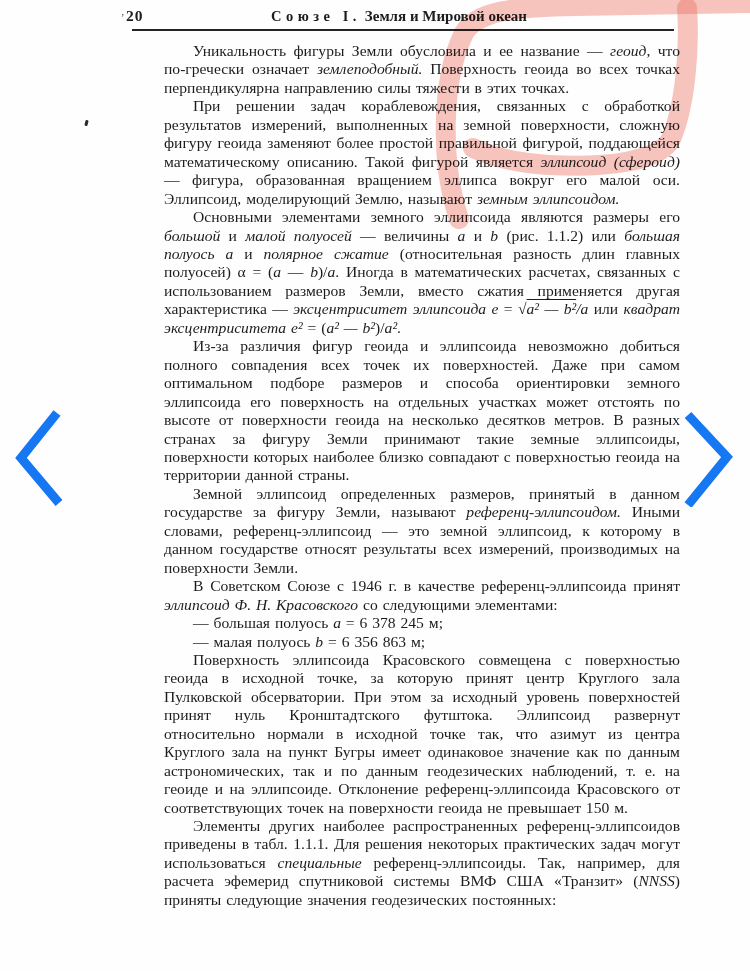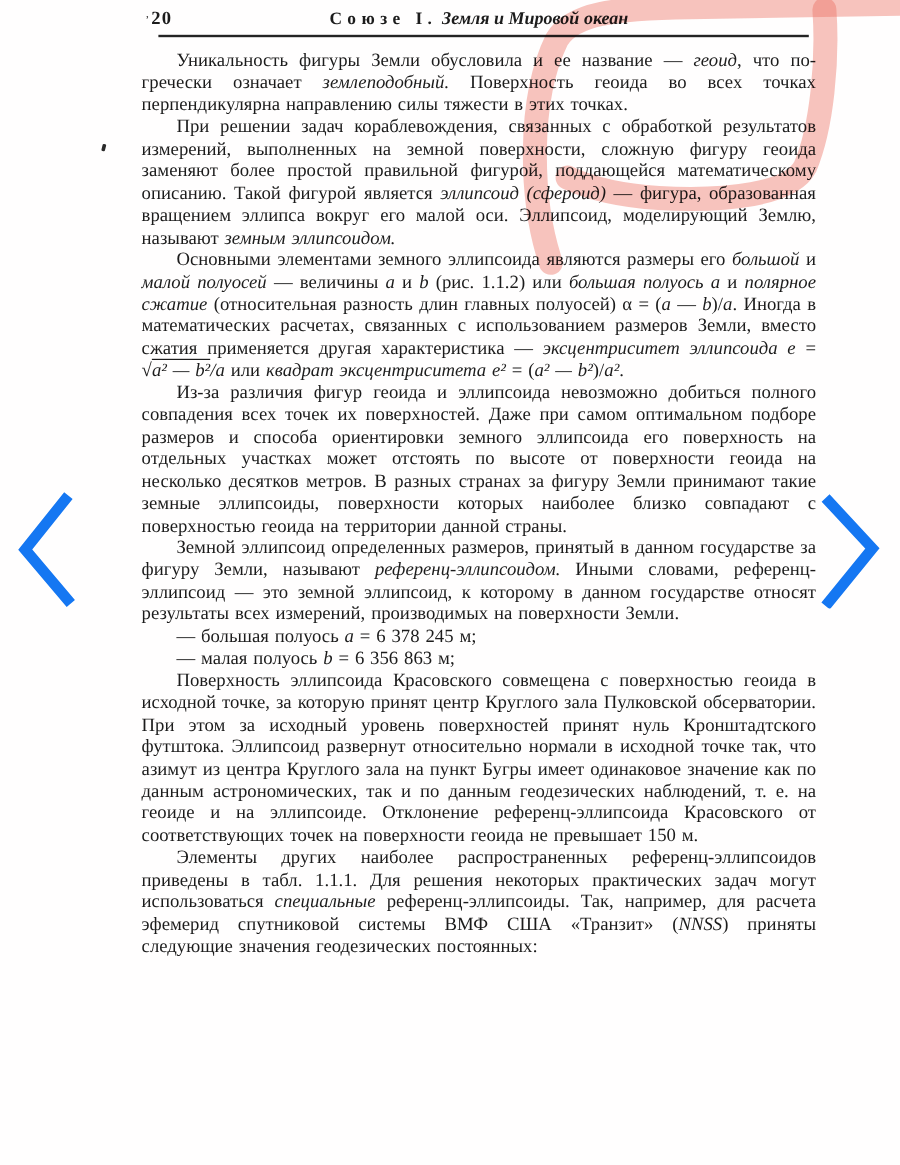--- a/index.html
+++ b/index.html
@@ -8,24 +8,24 @@
     background:#ffffff;color:#1c1c1c;
     font-family:"Liberation Serif","DejaVu Serif",serif;
   }
   .sheet{position:absolute;inset:0;background:#fffefe;}
   .text-col{position:absolute;left:118px;width:562px;top:6px;}
   .hdr{position:relative;height:20px;font-size:15.5px;line-height:20px;}
   .pagenum{position:absolute;left:8px;top:0;font-weight:bold;letter-spacing:1px;}
   .pagenum-tick{position:absolute;left:3px;top:2px;font-size:10px;color:#333;}
   .hdr-center{text-align:center;}
   .spaced{letter-spacing:4.5px;font-weight:bold;font-size:14.5px;}
-  .hdr-title{font-style:italic;font-weight:bold;font-size:15px;}
+  .hdr-title{font-weight:bold;font-size:15px;}
   .rule{border-bottom:2.6px solid #242424;margin-top:3px;margin-left:14px;margin-right:6px;}
   .body-text{margin-top:11px;font-size:15.6px;line-height:18.45px;text-align:justify;
-    text-justify:inter-word;word-spacing:1px;}
+    text-justify:inter-word;word-spacing:1px;margin-left:46px;}
   .body-text p{margin:0;text-indent:29px;}
   .body-text p.formula{text-align:center;text-indent:0;margin:9px 0 7px 0;}
   .body-text p.gap{margin-top:13px;}
   .it{font-style:italic;}
   .ov{text-decoration:overline;}
   .marker-svg{position:absolute;top:0;left:0;z-index:4;pointer-events:none;mix-blend-mode:multiply;}
   .chev{position:absolute;z-index:6;background:none;border:none;padding:0;margin:0;
     cursor:pointer;color:#1577f2;width:52px;height:100px;}
   .chev svg{display:block;}
   .chev-left{left:13px;top:407px;}
@@ -57,20 +57,21 @@
       </div>
     </div>
     <div class="rule" style="border-bottom-color: rgb(36, 36, 36);"></div>
 
     <div class="body-text">
         <p><span>Уникальность фигуры Земли обусловила и ее название — </span><span class="it">геоид</span><span>, что по-гречески означает </span><span class="it">землеподобный.</span><span> Поверхность геоида во всех точках перпендикулярна направлению силы тяжести в этих точках.</span></p>
         <p><span>При решении задач кораблевождения, связанных с обработкой результатов измерений, выполненных на земной поверхности, сложную фигуру геоида заменяют более простой правильной фигурой, поддающейся математическому описанию. Такой фигурой является </span><span class="it">эллипсоид (сфероид)</span><span> — фигура, образованная вращением эллипса вокруг его малой оси. Эллипсоид, моделирующий Землю, называют </span><span class="it">земным эллипсоидом.</span></p>
         <p><span>Основными элементами земного эллипсоида являются размеры его </span><span class="it">большой</span><span> и </span><span class="it">малой полуосей</span><span> — величины </span><span class="it">a</span><span> и </span><span class="it">b</span><span> (рис. 1.1.2) или </span><span class="it">большая полуось a</span><span> и </span><span class="it">полярное сжатие</span><span> (относительная разность длин главных полуосей) α = (</span><span class="it">a</span><span> — </span><span class="it">b</span><span>)/</span><span class="it">a</span><span>. Иногда в математических расчетах, связанных с использованием размеров Земли, вместо сжатия применяется другая характеристика — </span><span class="it">эксцентриситет эллипсоида e</span><span> = √</span><span class="it ov">a² — b²</span><span class="it">/a</span><span> или </span><span class="it">квадрат эксцентриситета e²</span><span> = (</span><span class="it">a² — b²</span><span>)/</span><span class="it">a²</span><span>.</span></p>
         <p><span>Из-за различия фигур геоида и эллипсоида невозможно добиться полного совпадения всех точек их поверхностей. Даже при самом оптимальном подборе размеров и способа ориентировки земного эллипсоида его поверхность на отдельных участках может отстоять по высоте от поверхности геоида на несколько десятков метров. В разных странах за фигуру Земли принимают такие земные эллипсоиды, поверхности которых наиболее близко совпадают с поверхностью геоида на территории данной страны.</span></p>
         <p><span>Земной эллипсоид определенных размеров, принятый в данном государстве за фигуру Земли, называют </span><span class="it">референц-эллипсоидом.</span><span> Иными словами, референц-эллипсоид — это земной эллипсоид, к которому в данном государстве относят результаты всех измерений, производимых на поверхности Земли.</span></p>
+        <p><span>В Советском Союзе с 1946 г. в качестве референц-эллипсоида принят </span><span class="it">эллипсоид Ф. Н. Красовского</span><span> со следующими элементами:</span></p>
         <p><span>— большая полуось </span><span class="it">a</span><span> = 6 378 245 м;</span></p>
         <p><span>— малая полуось </span><span class="it">b</span><span> = 6 356 863 м;</span></p>
         <p><span>Поверхность эллипсоида Красовского совмещена с поверхностью геоида в исходной точке, за которую принят центр Круглого зала Пулковской обсерватории. При этом за исходный уровень поверхностей принят нуль Кронштадтского футштока. Эллипсоид развернут относительно нормали в исходной точке так, что азимут из центра Круглого зала на пункт Бугры имеет одинаковое значение как по данным астрономических, так и по данным геодезических наблюдений, т. е. на геоиде и на эллипсоиде. Отклонение референц-эллипсоида Красовского от соответствующих точек на поверхности геоида не превышает 150 м.</span></p>
         <p><span>Элементы других наиболее распространенных референц-эллипсоидов приведены в табл. 1.1.1. Для решения некоторых практических задач могут использоваться </span><span class="it">специальные</span><span> референц-эллипсоиды. Так, например, для расчета эфемерид спутниковой системы ВМФ США «Транзит» (</span><span class="it">NNSS</span><span>) приняты следующие значения геодезических постоянных:</span></p>
       </div>
   </div>
 
   <button class="chev chev-left" aria-label="Previous page" style="color: rgb(21, 119, 242);">
     <svg width="52" height="100" viewBox="0 0 52 100">
       <polyline points="44,6 8,51 46,96" fill="none" stroke="currentColor" stroke-width="9" stroke-linecap="butt" stroke-linejoin="miter"></polyline>

